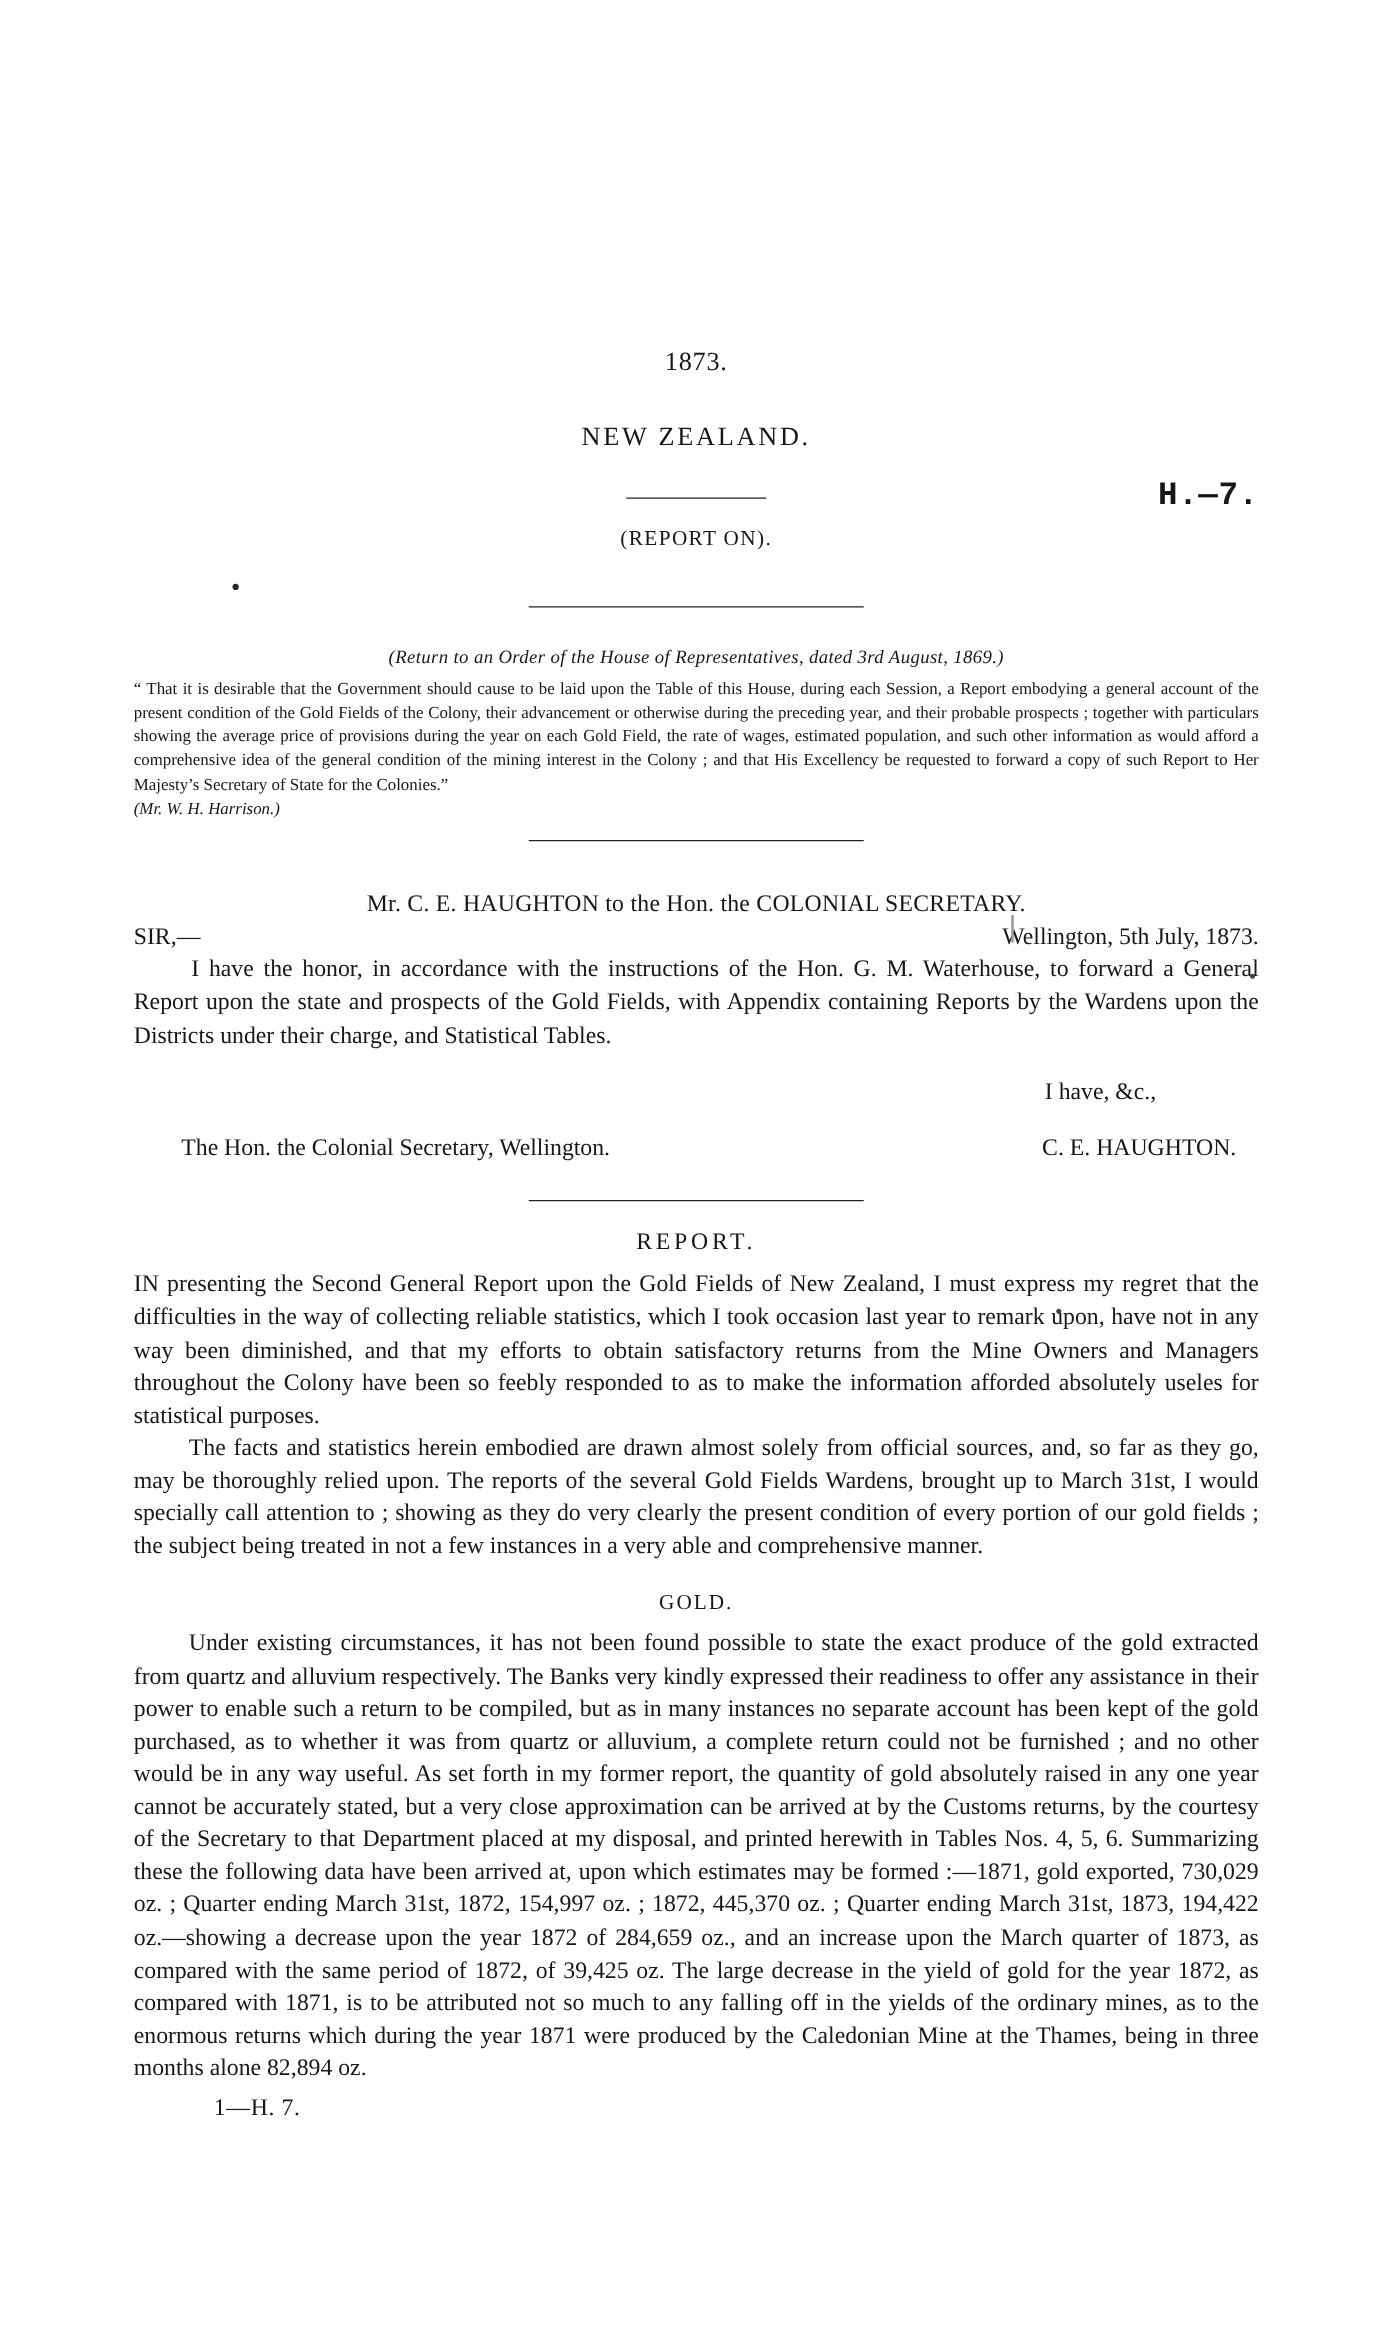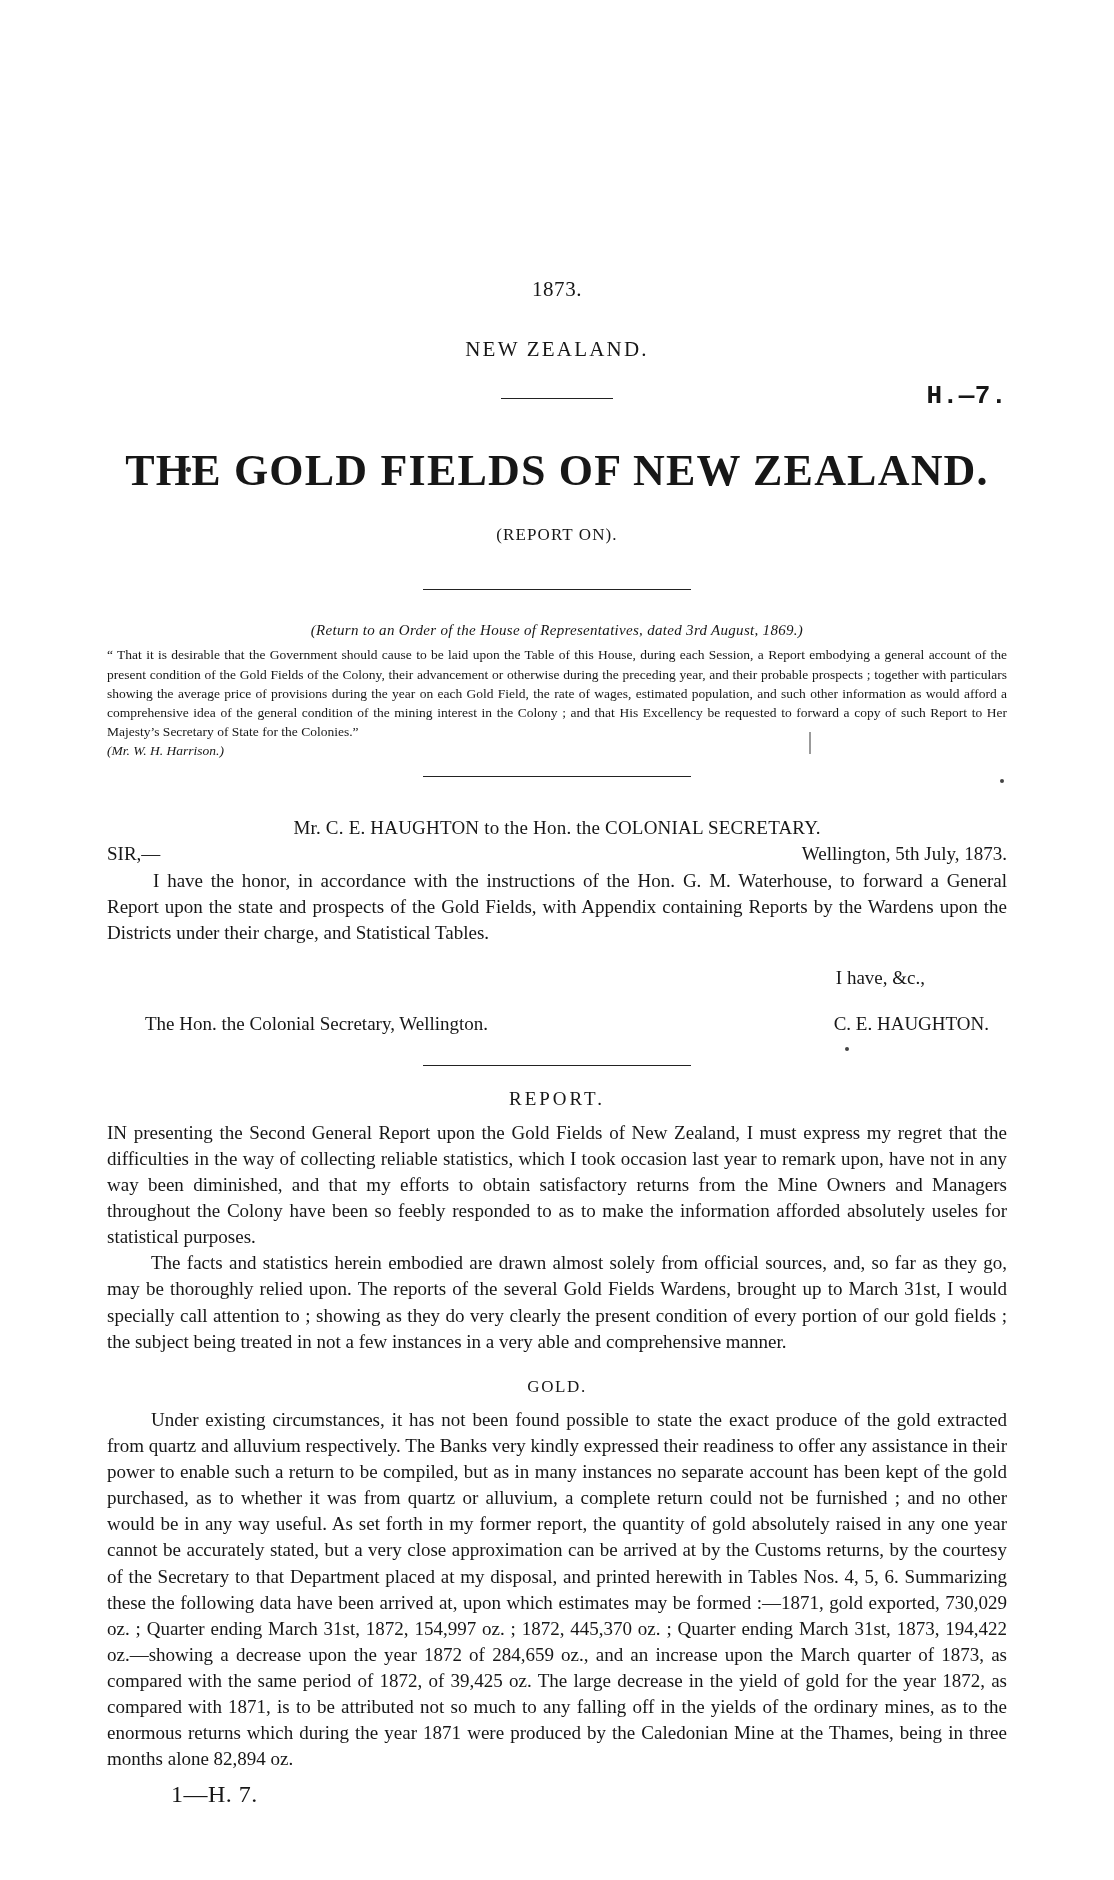--- a/index.html
+++ b/index.html
@@ -189,21 +189,21 @@
   .body-text p { margin: 0; }
   .body-text p.ind { text-indent: 44px; }
   .gold-head {
     text-align: center;
     font-size: 17px;
     font-variant: small-caps;
     letter-spacing: 1.6px;
     margin-top: 22px;
   }
   .footer-sig {
-    font-size: 24px;
+    font-size: 19px;
     margin-top: 8px;
     padding-left: 64px;
     letter-spacing: 0.5px;
   }
 </style>
 </head>
 <body>
 
 <div class="page">
 
@@ -213,21 +213,20 @@
   <div class="dot-2"></div>
   <div class="dot-3"></div>
 
   <div class="content">
 
     <div class="year">1873.</div>
     <div class="country">NEW  ZEALAND.</div>
 
     <div class="rule-short"></div>
 
-    <h1 class="main-title">THE GOLD FIELDS OF NEW ZEALAND.</h1>
     <div class="subtitle">(REPORT ON).</div>
 
     <div class="rule-mid"></div>
 
     <div class="return-line">
       <span>(Return to an Order of the House of Representatives, dated 3rd August, 1869.)</span>
     </div>
 
     <div class="quote-block">
       <p>“ That it is desirable that the Government should cause to be laid upon the Table of this House, during each Session, a Report embodying a general account of the present condition of the Gold Fields of the Colony, their advancement or otherwise during the preceding year, and their probable prospects ; together with particulars showing the average price of provisions during the year on each Gold Field, the rate of wages, estimated population, and such other information as would afford a comprehensive idea of the general condition of the mining interest in the Colony ; and that His Excellency be requested to forward a copy of such Report to Her Majesty’s Secretary of State for the Colonies.”</p>

